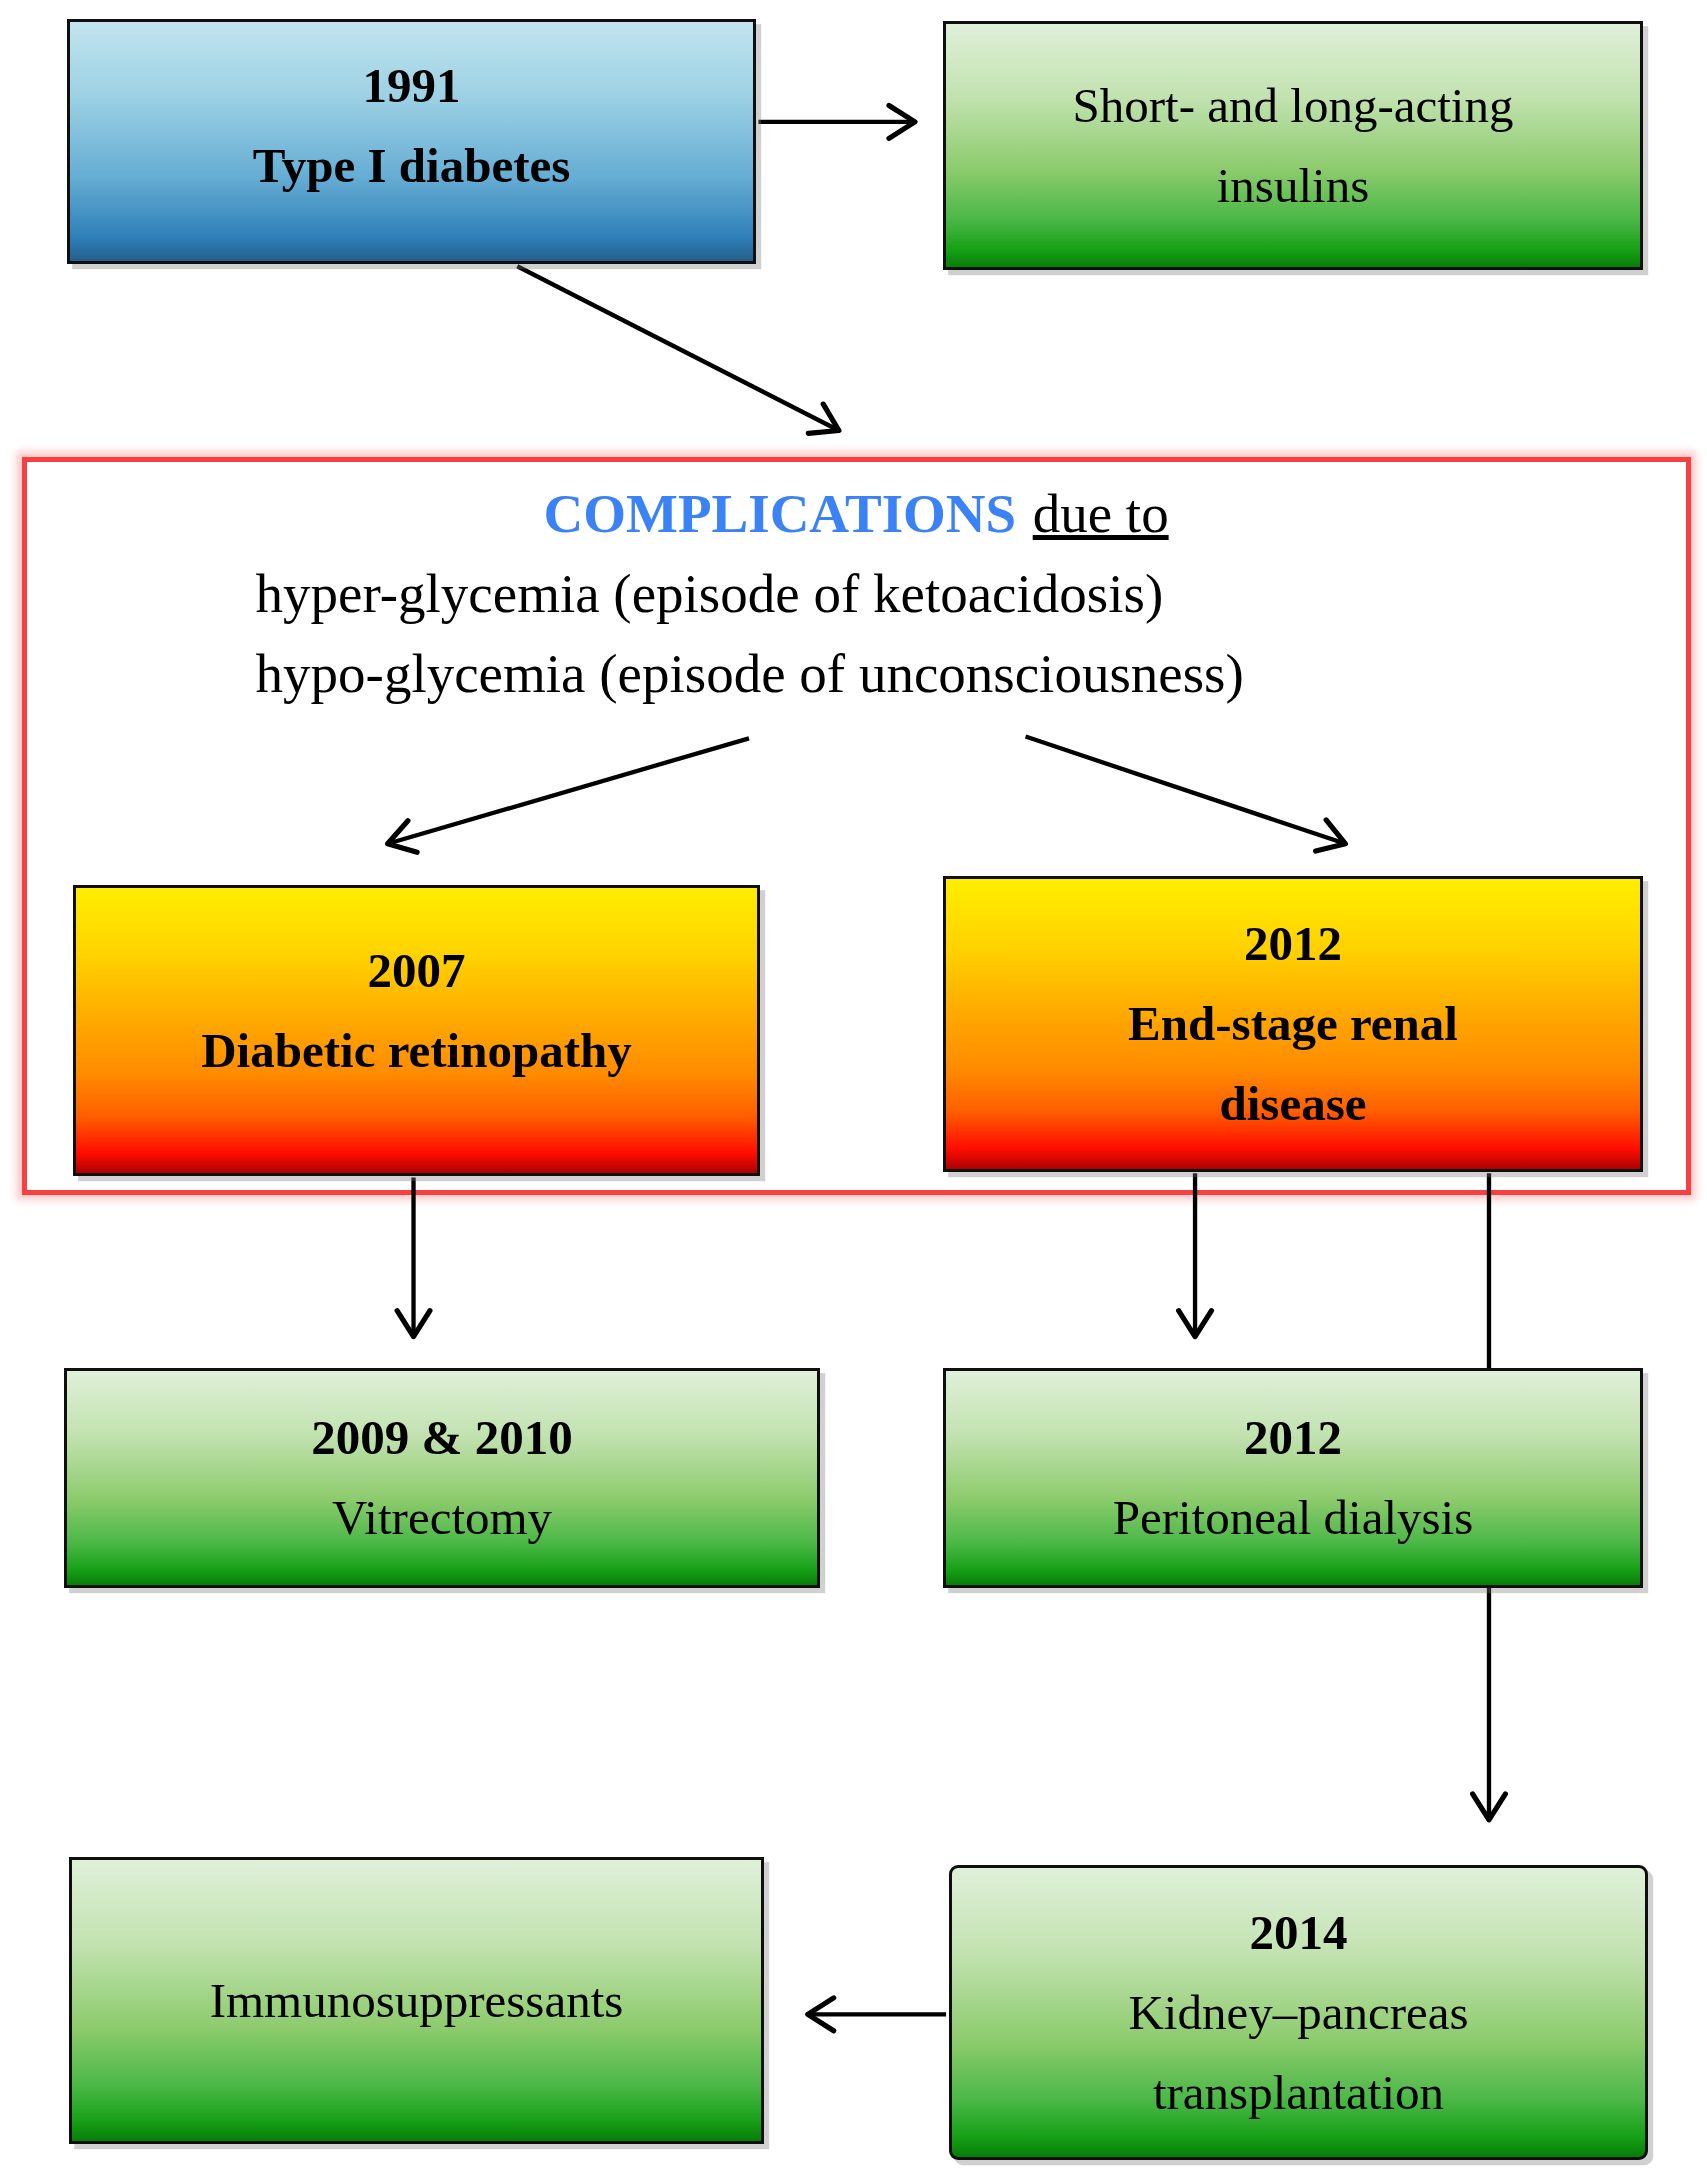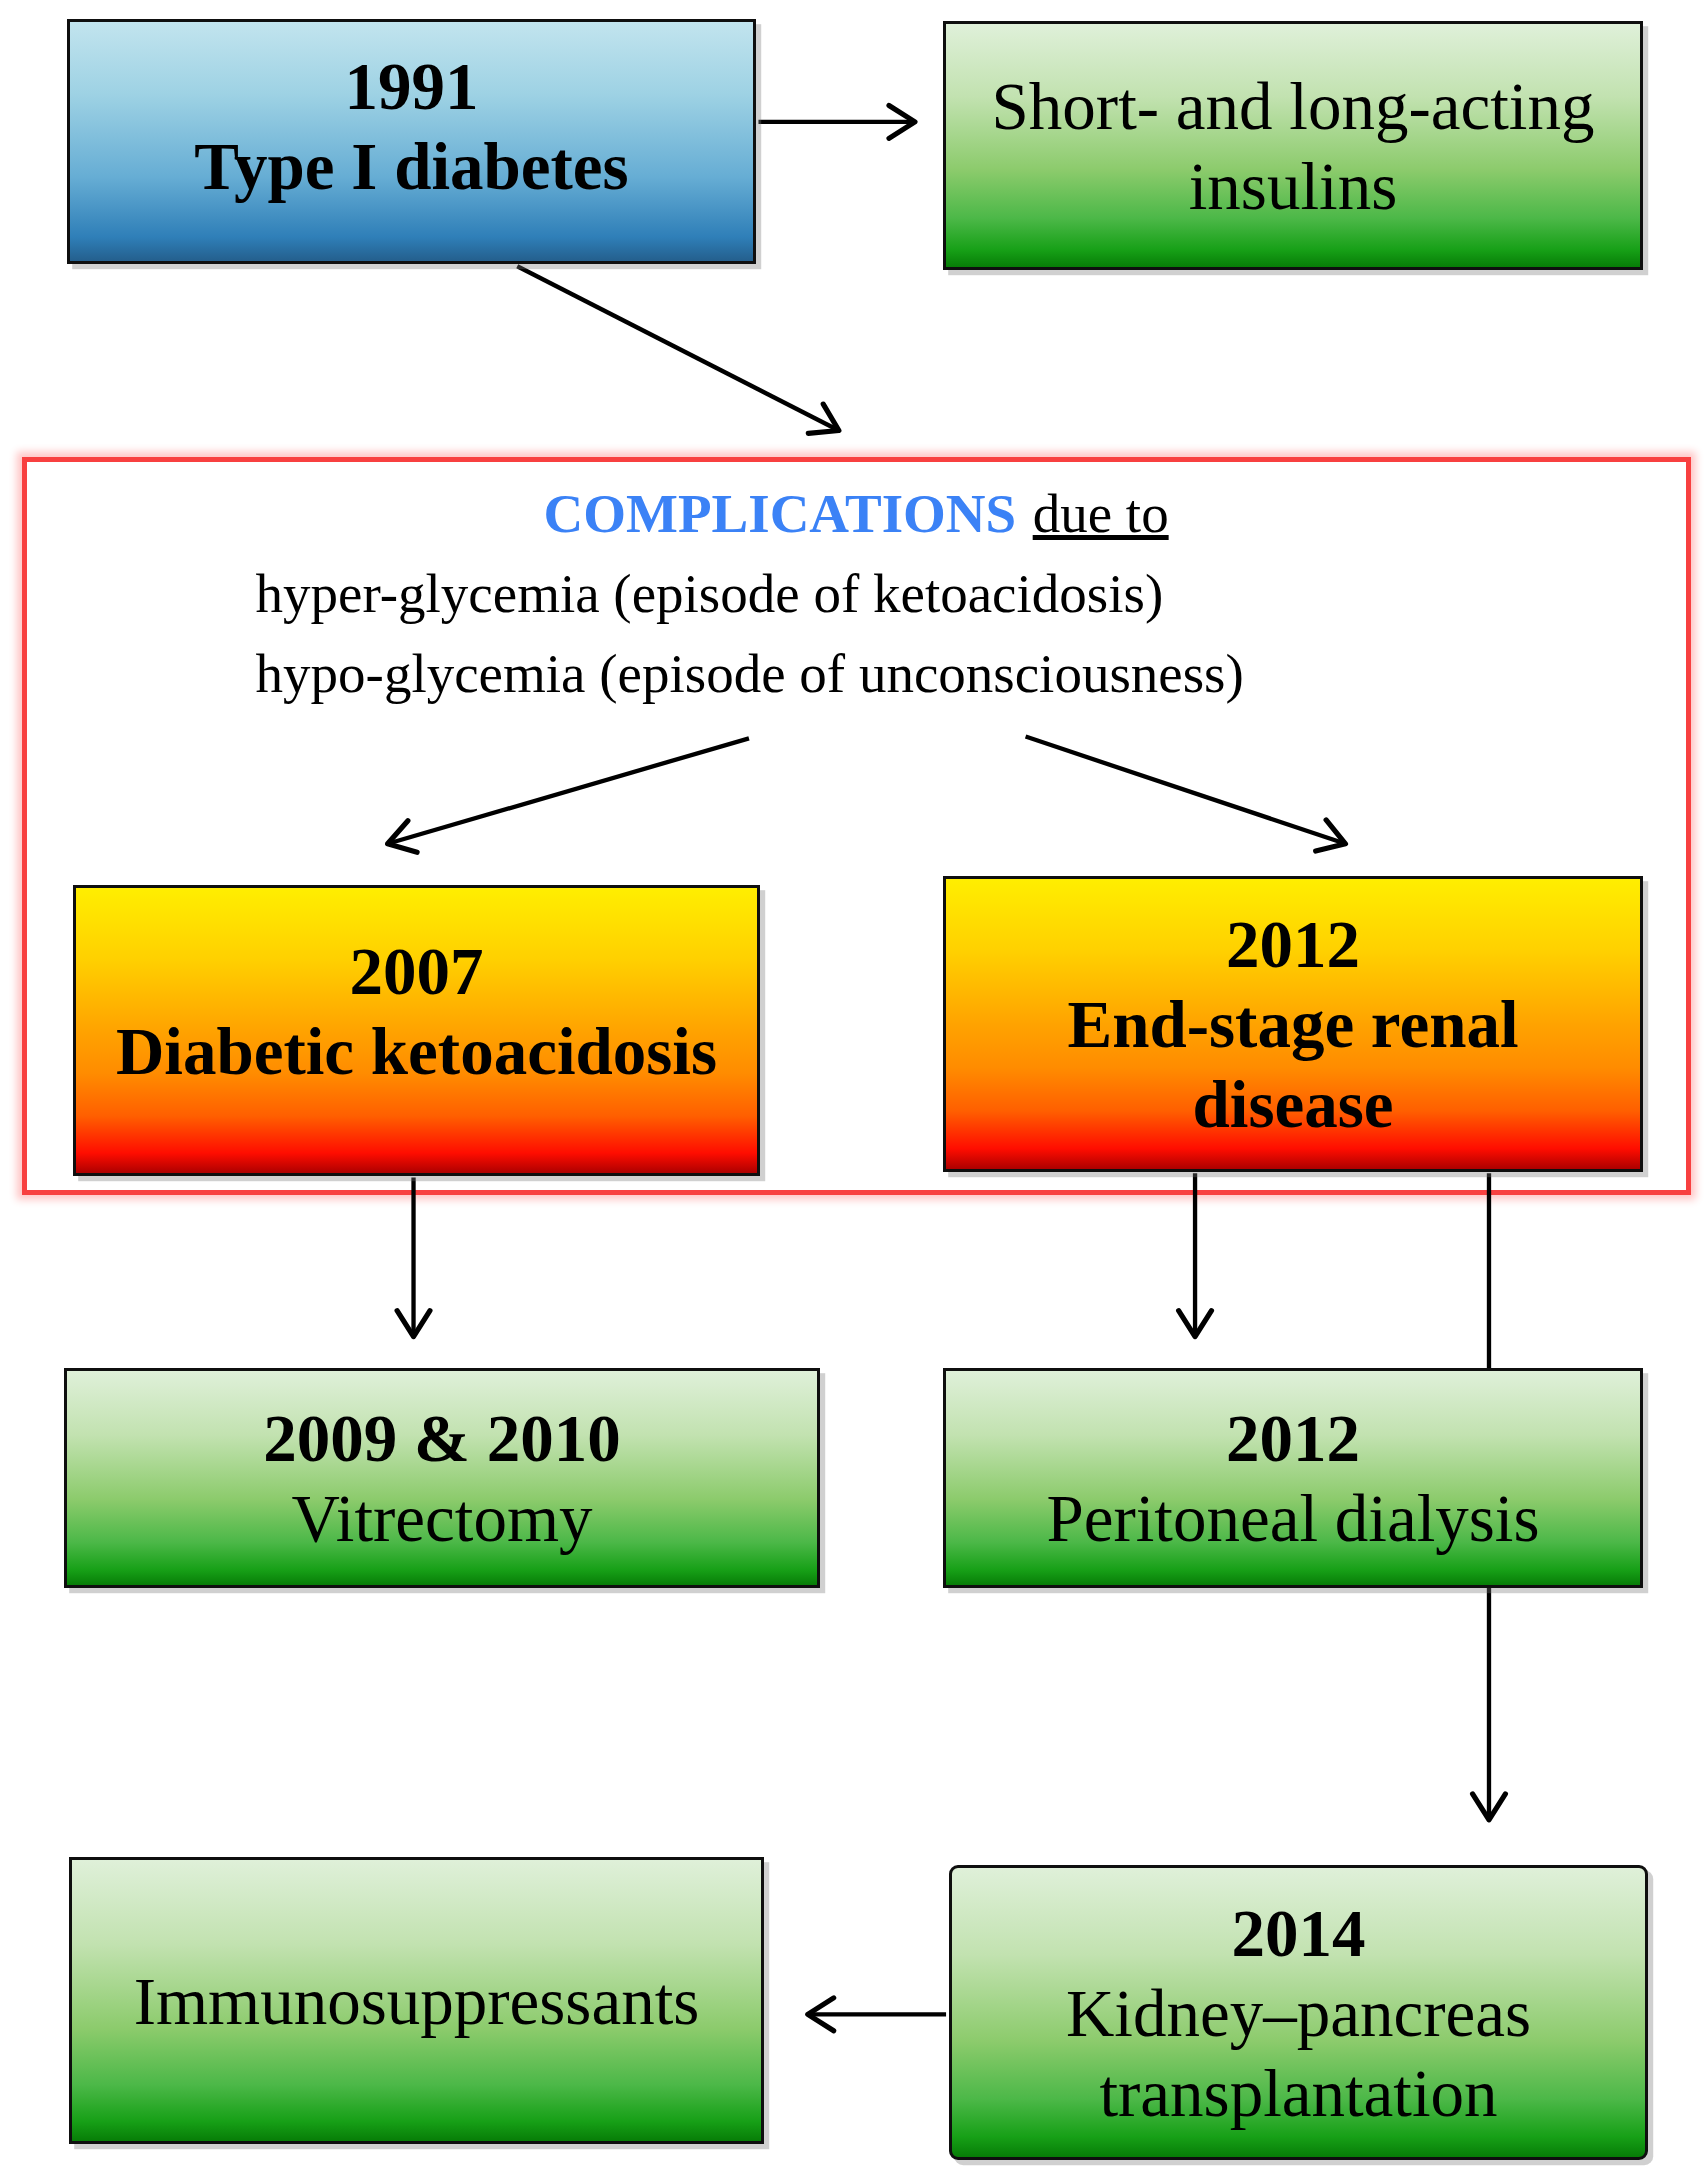--- a/index.html
+++ b/index.html
@@ -17,21 +17,21 @@
   .node{
     position:absolute;
     box-sizing:border-box;
     display:flex;
     flex-direction:column;
     justify-content:center;
     align-items:center;
     text-align:center;
     border:3.5px solid #0f0f0f;
     box-shadow:5.2px 5.2px 0 rgba(120,120,120,0.35);
-    font-size:67px;
+    font-size:49px;
     line-height:80px;
     z-index:3;
   }
   .node .bold{font-weight:bold;}
   .blue{
     background:linear-gradient(180deg,#c2e4ee 0%,#9ed2e4 30%,#66add4 65%,#2f7fb8 90%,#245f8d 100%);
   }
   .green{
     background:linear-gradient(180deg,#dff0d9 0%,#c2e2b0 30%,#8ccb6c 60%,#4cb848 80%,#17a017 93%,#077d07 100%);
   }
@@ -117,21 +117,21 @@
     <div class="bold">Type I diabetes</div>
   </div>
 
   <div class="node green" id="node-insulins">
     <div>Short- and long-acting</div>
     <div>insulins</div>
   </div>
 
   <div class="node amber" id="node-retinopathy">
     <div class="bold">2007</div>
-    <div class="bold">Diabetic ketoacidosis</div>
+    <div class="bold">Diabetic retinopathy</div>
   </div>
 
   <div class="node amber" id="node-renal">
     <div class="bold">2012</div>
     <div class="bold">End-stage renal</div>
     <div class="bold">disease</div>
   </div>
 
   <div class="node green" id="node-vitrectomy">
     <div class="bold">2009 &amp; 2010</div>

